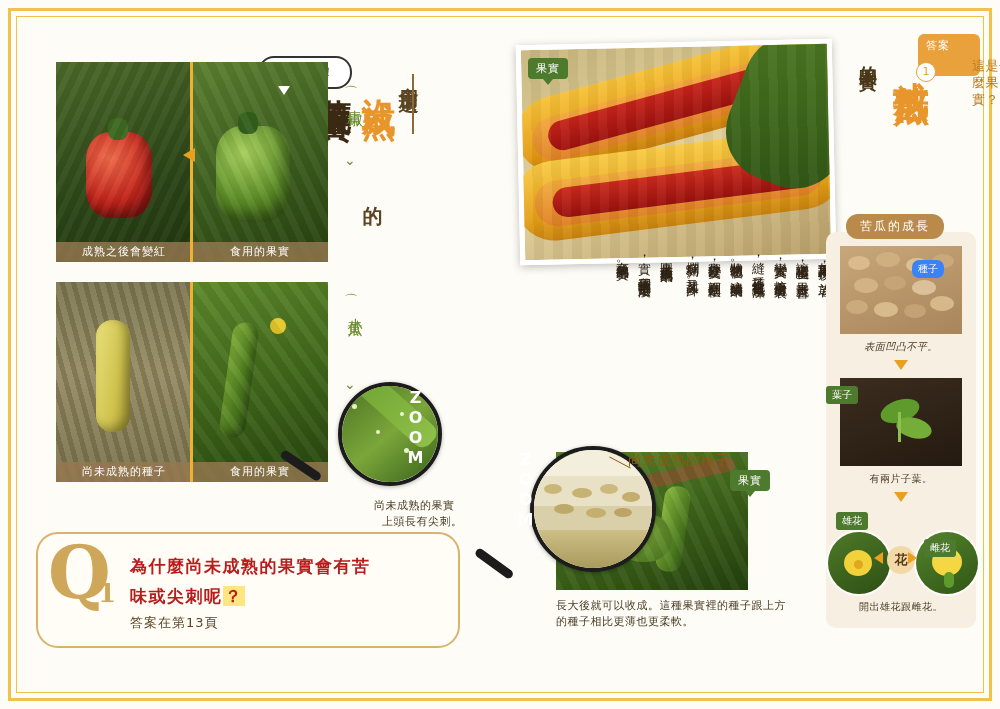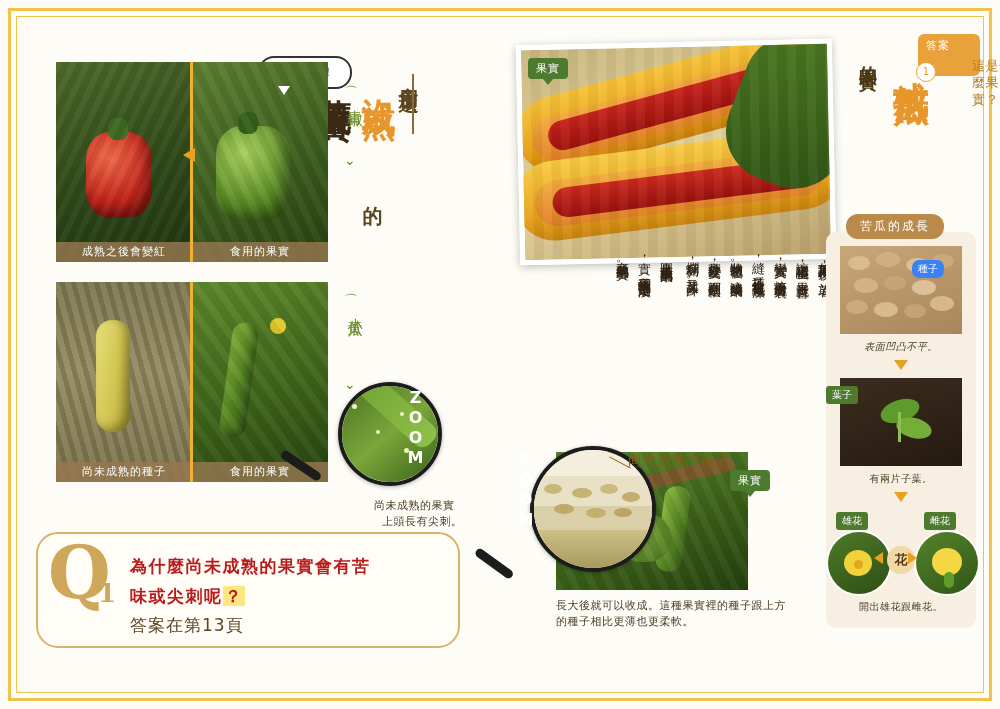--- a/index.html
+++ b/index.html
@@ -178,21 +178,21 @@
     font-weight: bold;
     letter-spacing: 1.5px;
     line-height: 1.7;
   }
   .qtext .hl {
     background: #ffe680;
     padding: 0 2px;
   }
   .qans {
     position: absolute;
-    font-size: 17px;
+    font-size: 13px;
     color: #5a4624;
     letter-spacing: 1px;
   }
   .body-vert {
     position: absolute;
     writing-mode: vertical-rl;
     text-orientation: upright;
     font-size: 13px;
     line-height: 1.85;
     color: #2e2214;
@@ -471,18 +471,18 @@
     <div style="position:absolute;left:16px;top:18px;width:28px;height:26px;border-radius:50%;background:#f2d23a;"></div>
     <div style="position:absolute;left:26px;top:28px;width:9px;height:9px;border-radius:50%;background:#e0a81c;"></div>
   </div>
   <div class="flower-circle" style="left:914px; top:530px; width:62px; height:62px;">
     <div style="position:absolute;left:0;top:0;width:100%;height:100%;background:linear-gradient(150deg,#54842c,#305516);"></div>
     <div style="position:absolute;left:16px;top:16px;width:30px;height:28px;border-radius:50%;background:#f5d743;"></div>
     <div style="position:absolute;left:28px;top:40px;width:10px;height:16px;border-radius:6px;background:#5f9a2c;"></div>
   </div>
   <div class="flower-mid" style="left:887px; top:546px;">花</div>
   <div class="flower-tag" style="left:836px; top:512px;">雄花</div>
-  <div class="flower-tag" style="left:924px; top:512px;">雌花</div>
+  <div class="flower-tag" style="left:924px; top:539px;">雌花</div>
   <div class="ar-left" style="left:874px; top:552px;"></div>
   <div class="ar-right" style="left:908px; top:552px;"></div>
   <div class="growth-note" style="left:826px; top:600px; width:150px;">開出雄花跟雌花。</div>
 
 </div>
 
 </body></html>

